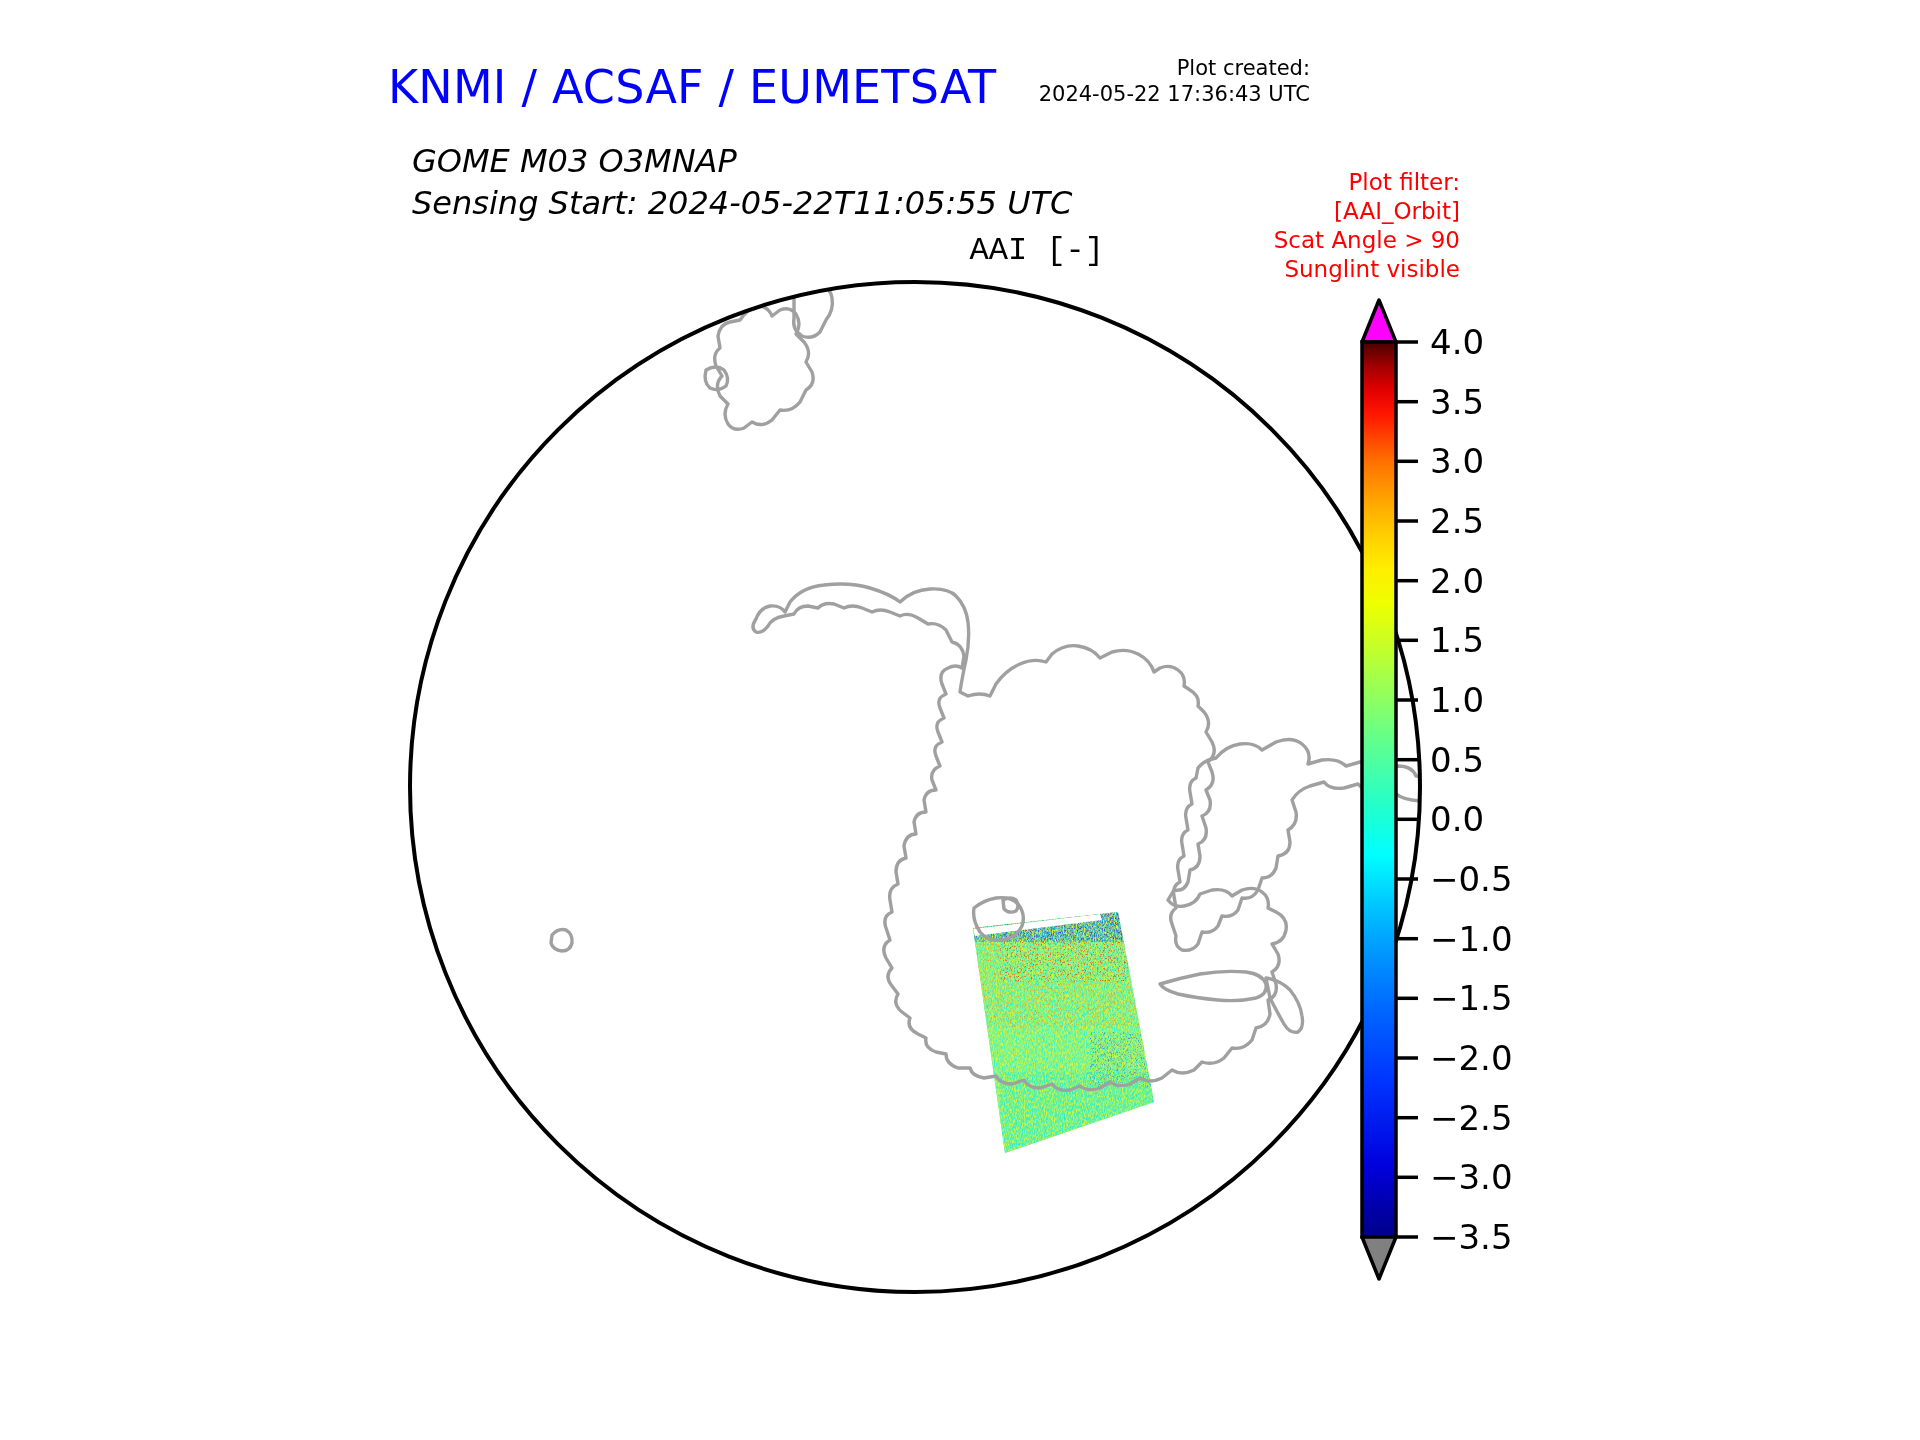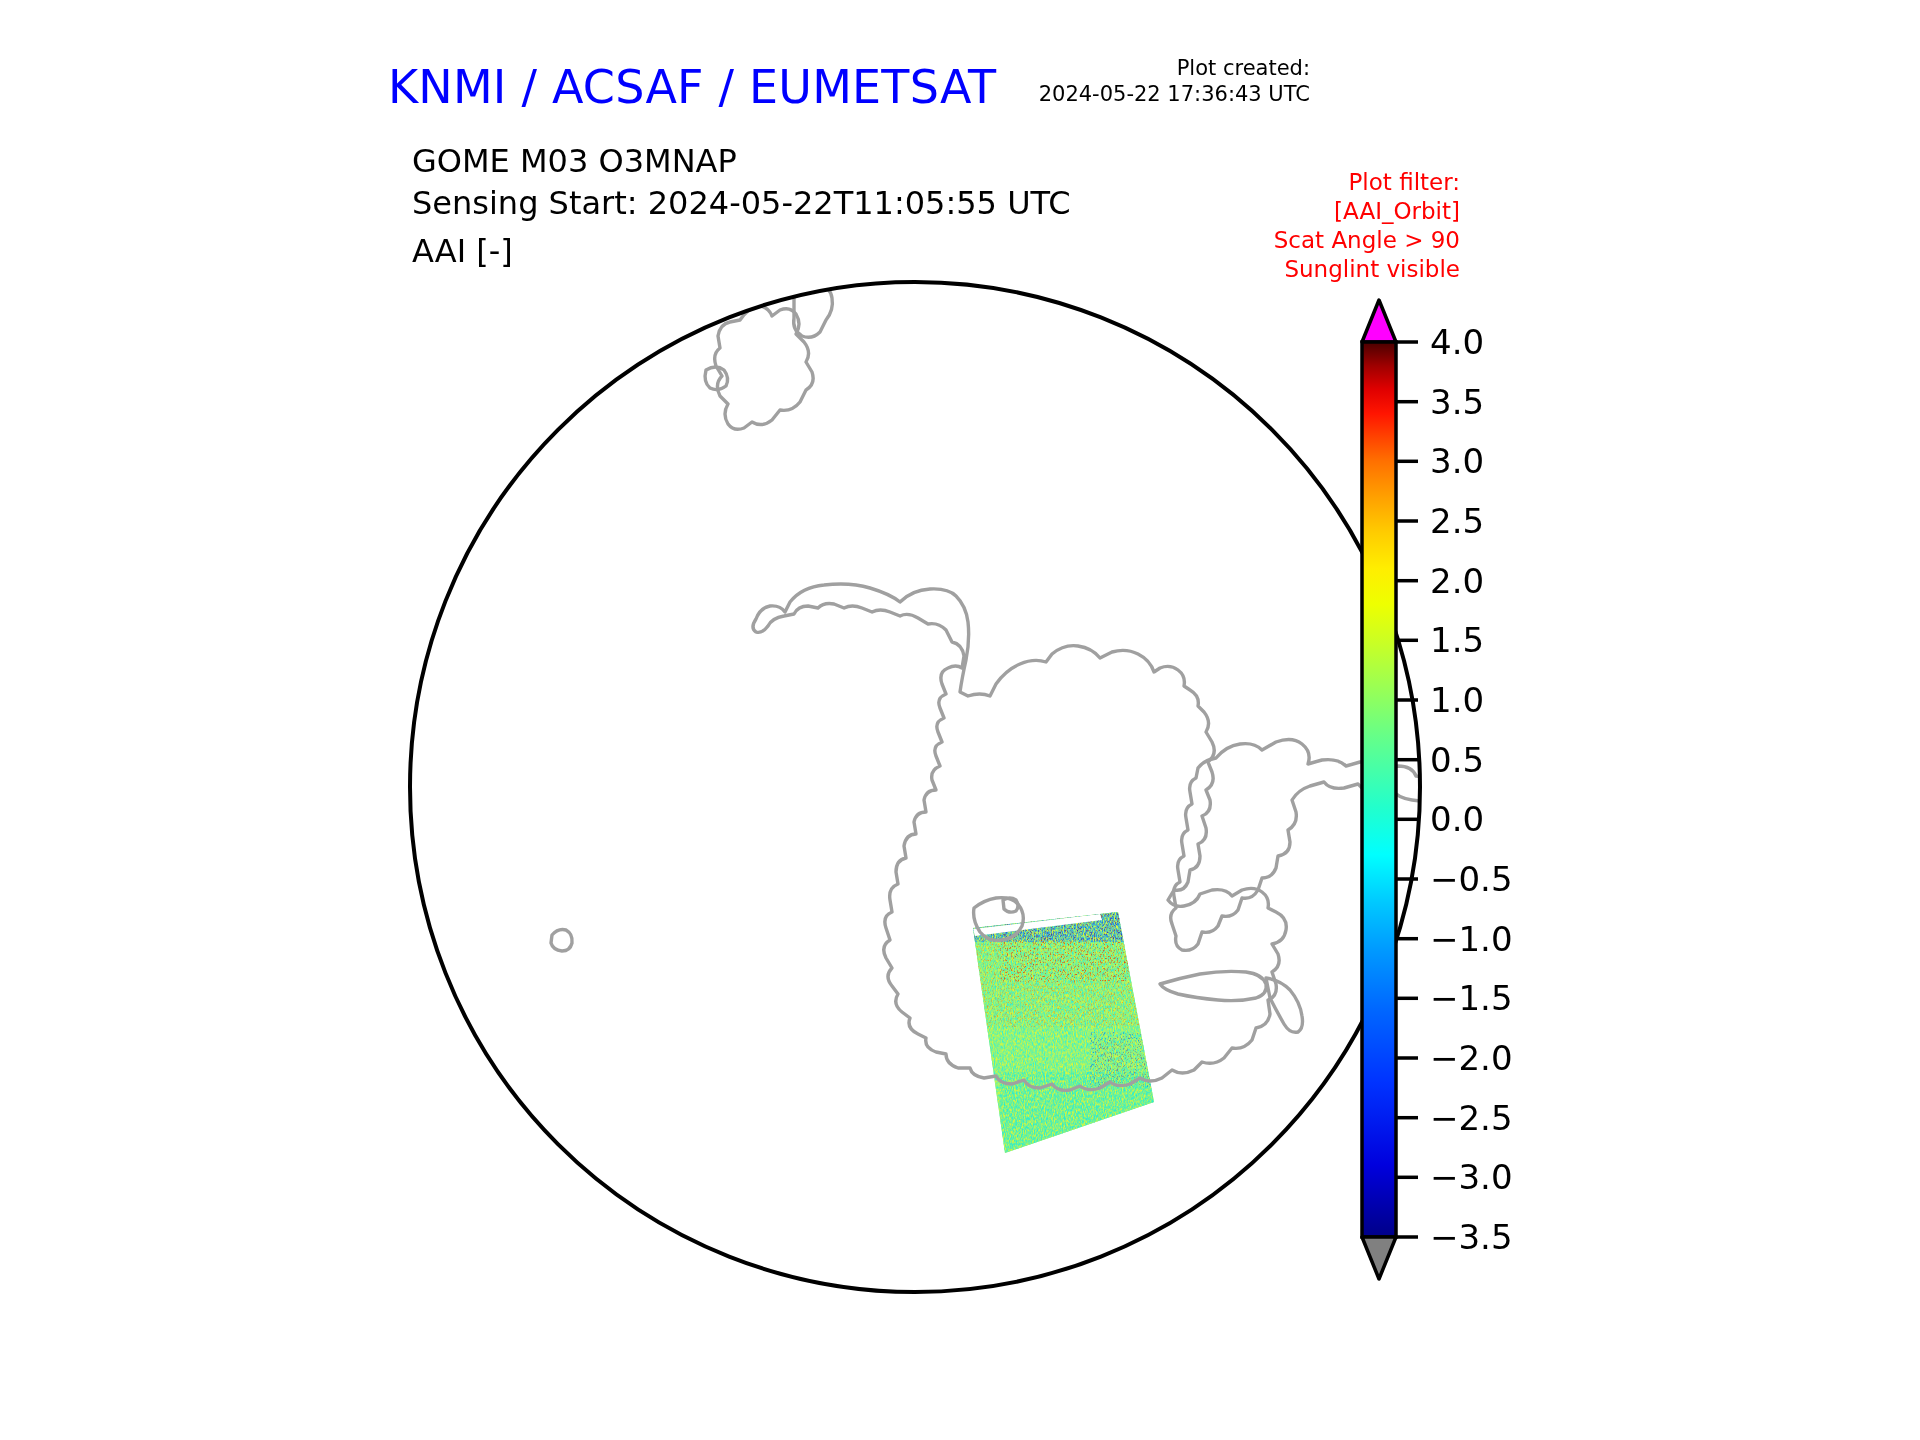--- a/index.html
+++ b/index.html
@@ -40,29 +40,31 @@
   }
 
   #dataset-title-block {
     position: absolute;
     left: 412px;
     top: 140px;
     font-size: 32px;
     line-height: 1.32;
     color: #000000;
     white-space: nowrap;
+    font-style: italic;
   }
   #variable-title {
     position: absolute;
     left: 412px;
     top: 232px;
     width: 692px;
-    text-align: left;
+    text-align: right;
     font-size: 32px;
     color: #000000;
+    font-family: Liberation Mono, monospace;
   }
 
   #plot-filter-block {
     position: absolute;
     left: 1210px;
     top: 168px;
     width: 250px;
     text-align: right;
     font-size: 23px;
     line-height: 1.26;

